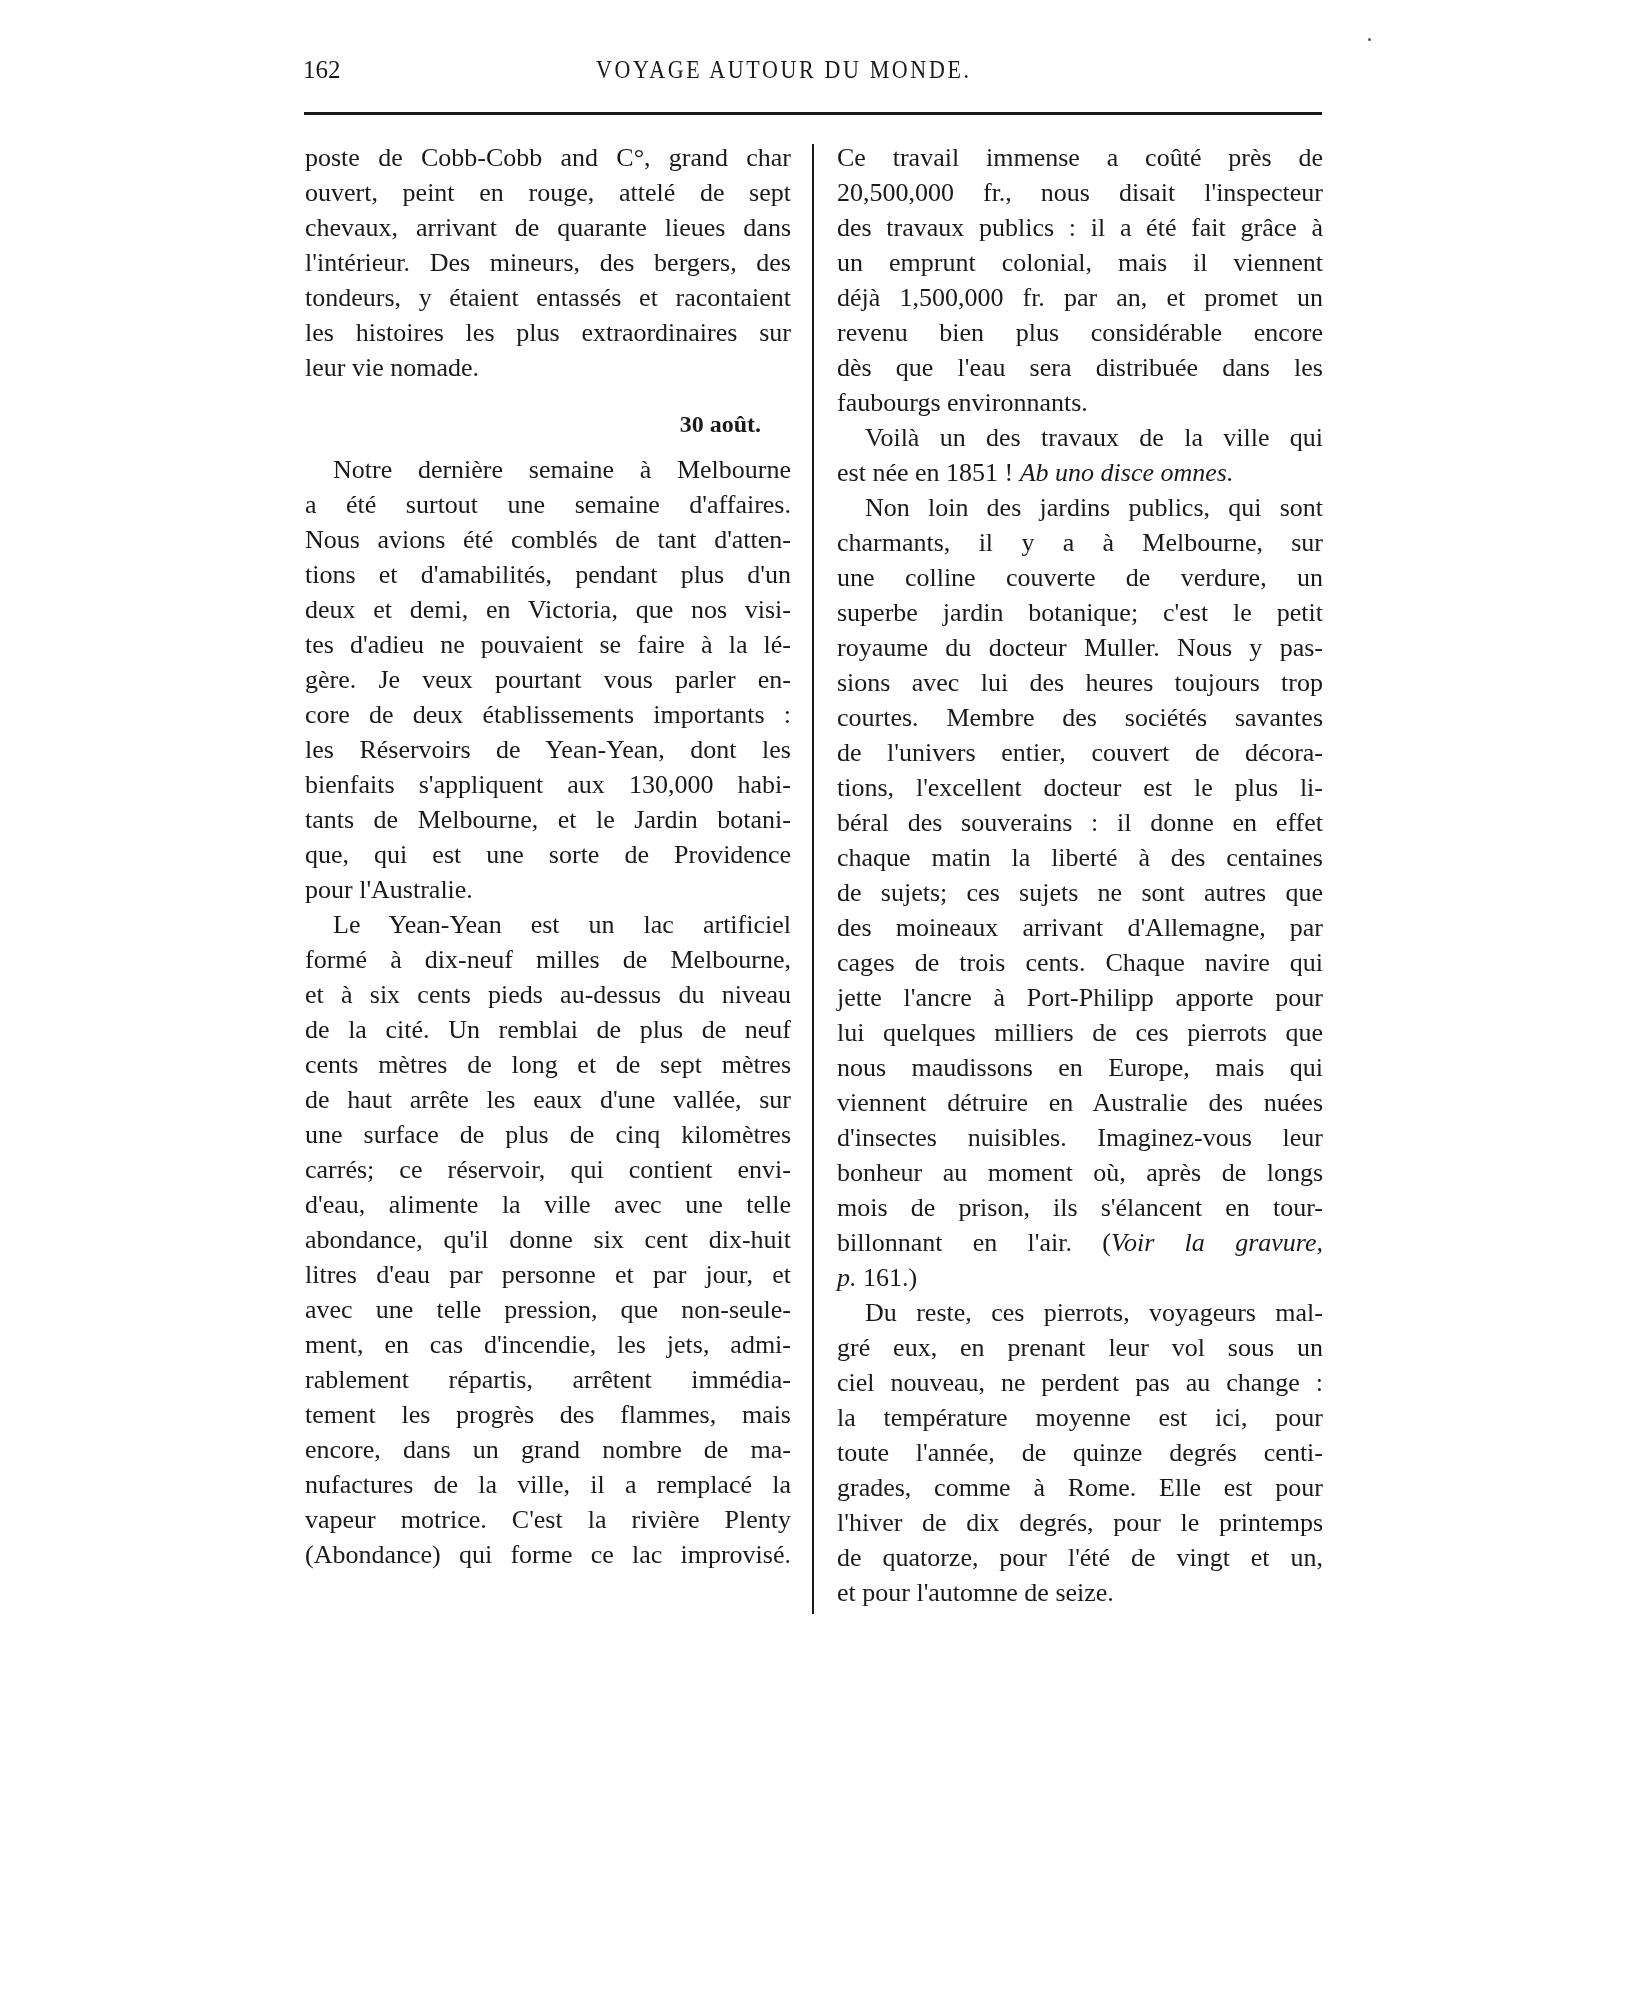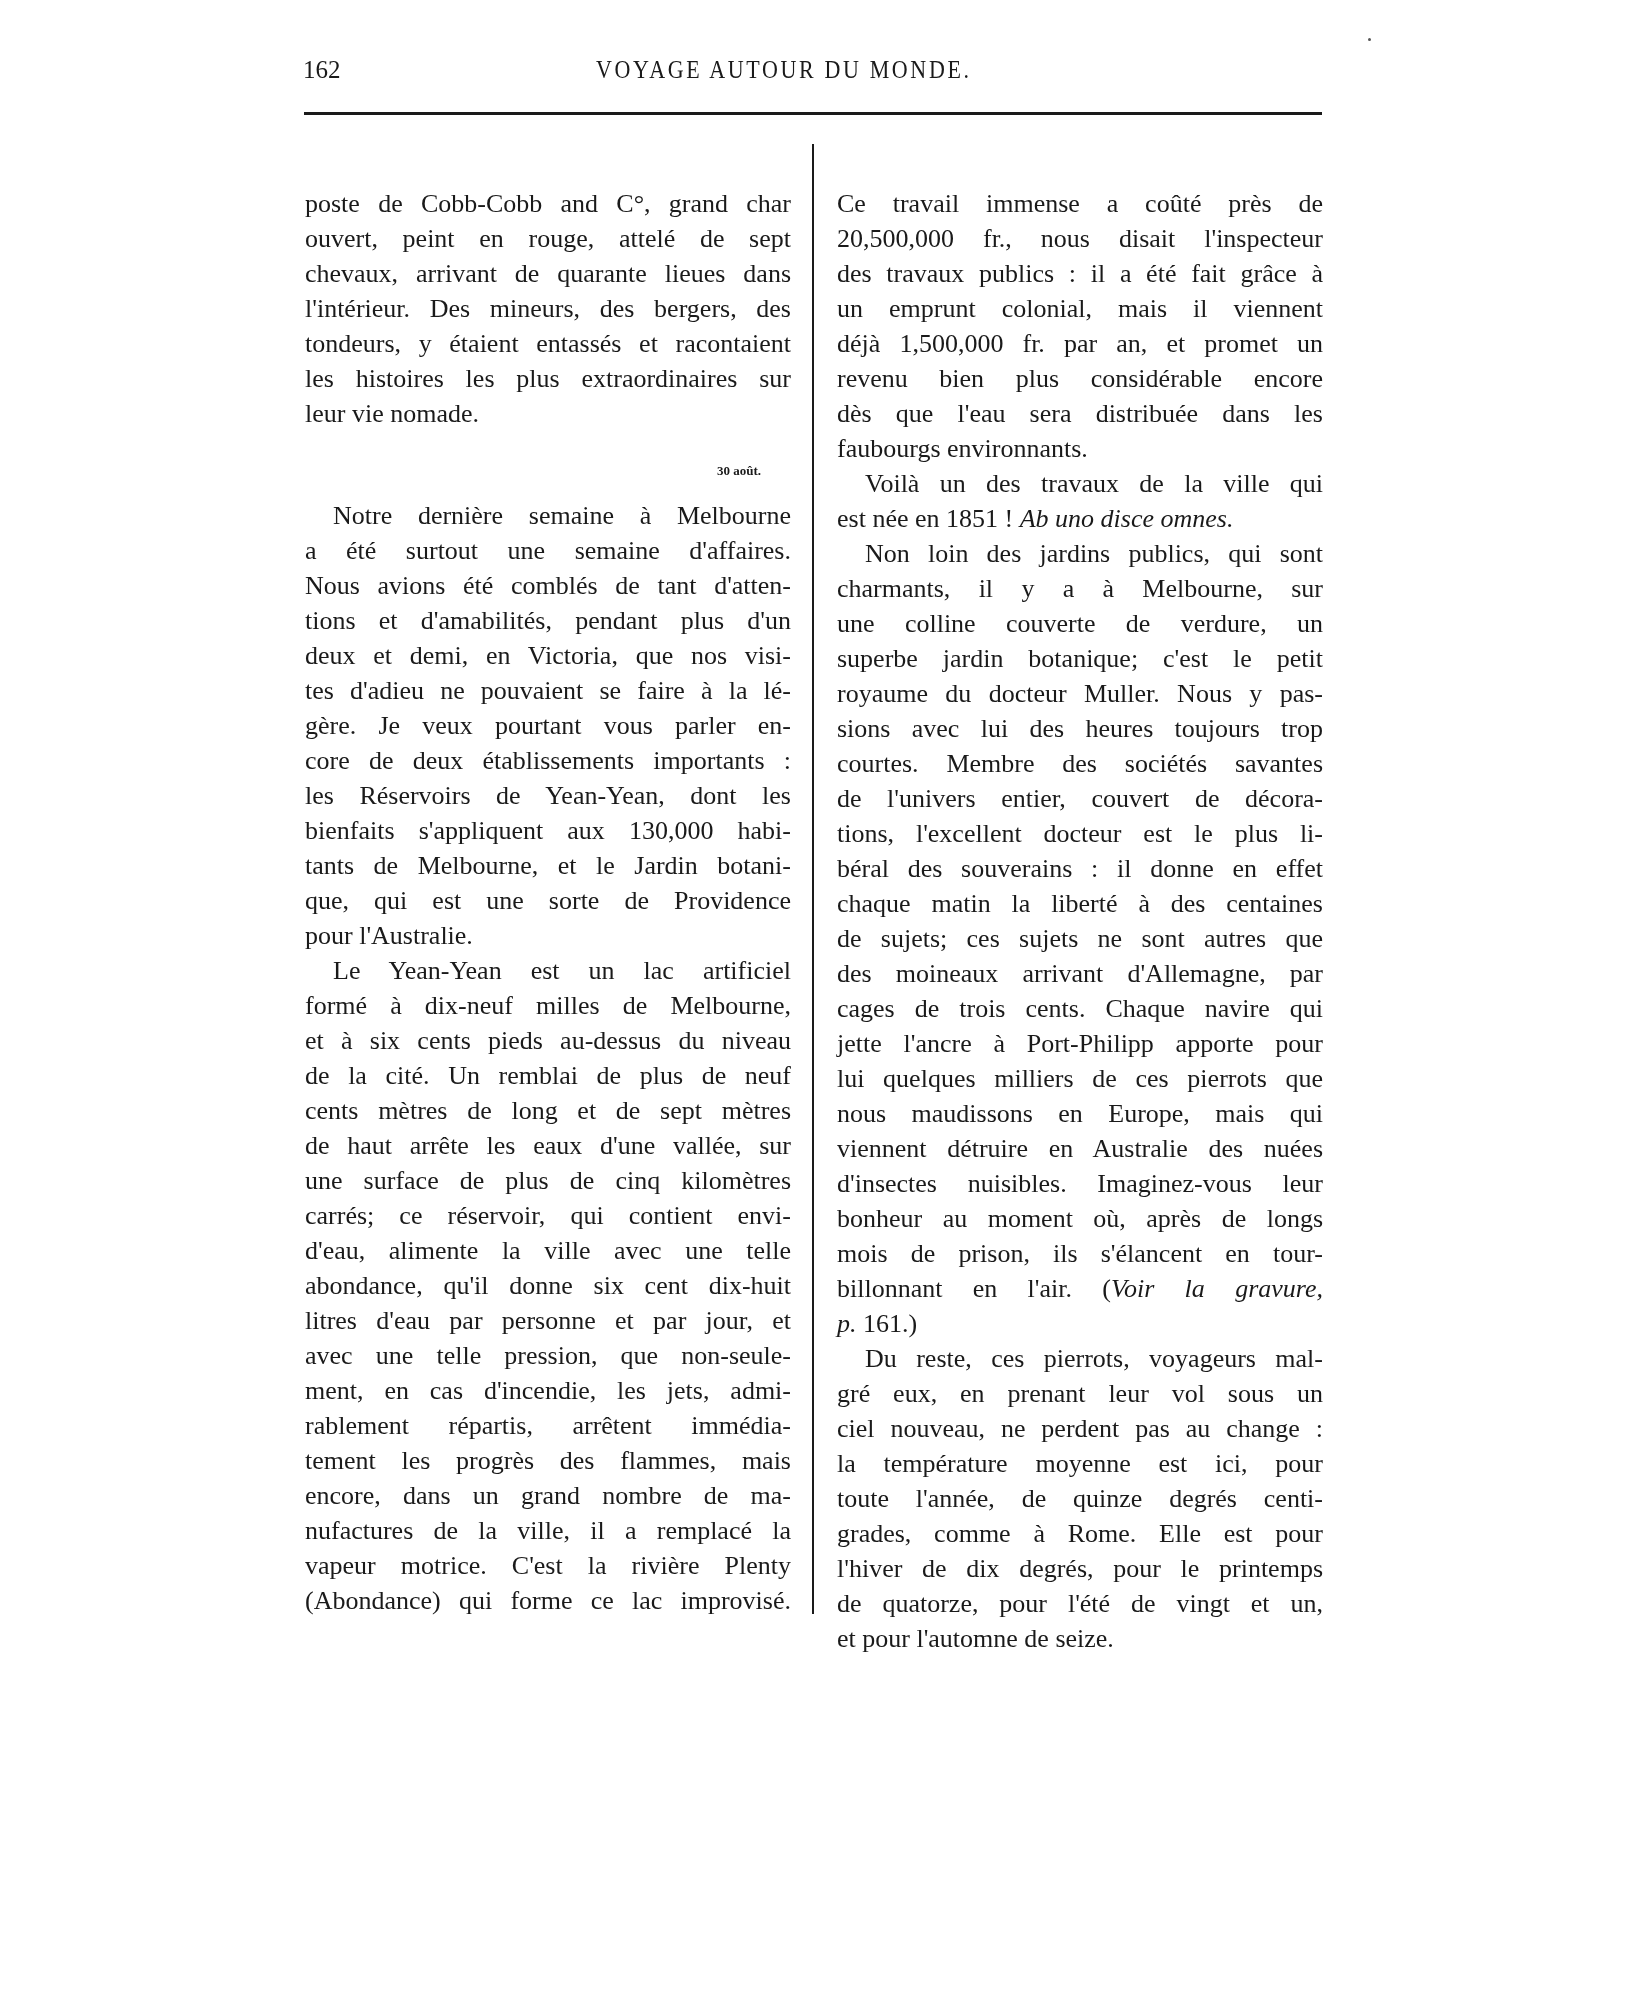--- a/index.html
+++ b/index.html
@@ -3,29 +3,29 @@
 <meta charset="utf-8">
 <style>
   html, body { margin:0; padding:0; background:#ffffff; }
   body { width:1630px; height:2000px; position:relative; overflow:hidden;
          font-family:"Liberation Serif","DejaVu Serif",serif; color:#1a1a1a; }
   .page-number { position:absolute; left:303px; top:56px; font-size:25px; letter-spacing:0px; }
   .running-head { position:absolute; left:596px; top:56px; width:446px; font-size:25px;
                   letter-spacing:3px; white-space:nowrap; transform:scaleX(0.88); transform-origin:left top; }
   .head-rule { position:absolute; left:304px; top:112px; width:1018px; height:3px; background:#1a1a1a; }
   .speck { position:absolute; width:3px; height:3px; background:#555; border-radius:50%; }
-  .column { position:absolute; top:140px;margin-top:46px; }
+  .column { position:absolute; top:140px; }
   .col-left { left:305px; width:486px; }
   .col-right { left:837px; width:486px; }
   .divider { position:absolute; left:812px; top:144px; width:2px; height:1470px; background:#1a1a1a; }
   .line { height:35px; line-height:35px; font-size:26px; white-space:nowrap;
           text-align:justify; text-align-last:justify; overflow:visible; }
   .line.last { text-align:center; text-align-last:left; }
   .line.indent { padding-left:28px; }
-  .line.dateline { text-align:right; text-align-last:right; font-size:13px; font-weight:bold; padding-right:30px; margin-top:22px; margin-bottom:10px; }
+  .line.dateline { text-align:right; text-align-last:right; font-size:24px; font-weight:bold; padding-right:30px; margin-top:22px; margin-bottom:10px; }
   .ital { font-style:italic; }
 </style>
 </head>
 <body>
 
 <div>
   <div class="page-number">162</div>
   <div class="running-head">VOYAGE AUTOUR DU MONDE.</div>
   <div class="head-rule"></div>
   <div class="speck" style="left:1368px;top:38px;"></div>

